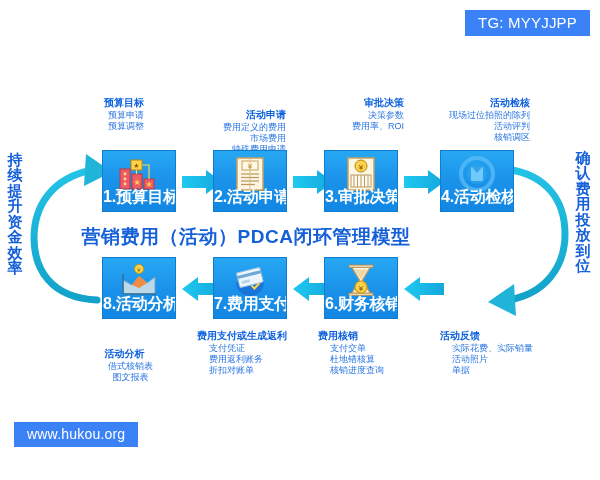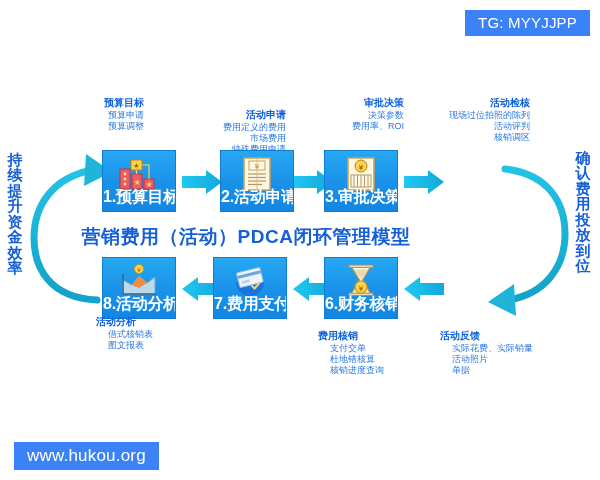--- a/index.html
+++ b/index.html
@@ -27,21 +27,21 @@
     position: absolute;
     background: #3b82f6;
     color: #ffffff;
     font-size: 15px;
     letter-spacing: 0.2px;
     padding: 5px 13px 6px 13px;
     white-space: nowrap;
     line-height: 1;
   }
   #wm-top { right: 10px; top: 10px; }
-  #wm-bottom { left: 14px; bottom: 10px; font-size: 17px; }
+  #wm-bottom { left: 14px; bottom: 33px; font-size: 14px; }
 
   
   #center-title {
     position: absolute;
     left: 0;
     top: 224px;
     width: 492px;
     text-align: center;
     color: #1560d8;
     font-size: 19px;
@@ -211,21 +211,21 @@
         <text x="19" y="28" font-size="8" fill="#ffd24d" text-anchor="middle" font-family="'Liberation Sans',sans-serif">★</text>
         <rect x="26" y="22" width="10" height="10" fill="#ef5b64" stroke="#b33a42" stroke-width="1"></rect>
         <text x="31" y="30" font-size="8" fill="#ffd24d" text-anchor="middle" font-family="'Liberation Sans',sans-serif">★</text>
         <path d="M18.5 13 L18.5 17" stroke="#ffd24d" stroke-width="1.2"></path>
         <path d="M24 8 L31 8 L31 22" stroke="#ffd24d" stroke-width="1.2" fill="none"></path>
       </svg>
     </div>
     <div class="step-label">1.预算目标</div>
   </div>
 
-  <div class="step" id="step-2" style="left:220px; top:150px;">
+  <div class="step" id="step-2" style="left:213px; top:150px;">
     <div class="icon-area">
       <svg width="34" height="36" viewBox="0 0 34 36">
         <rect x="4" y="2" width="26" height="32" fill="#fdf6e3" stroke="#c8a15a" stroke-width="1.5"></rect>
         <rect x="9" y="5" width="16" height="9" fill="#fff8e7" stroke="#c8a15a" stroke-width="1"></rect>
         <text x="17" y="12.5" font-size="8" fill="#b07c1d" text-anchor="middle" font-family="'Liberation Sans',sans-serif">¥</text>
         <line x1="8" y1="18" x2="26" y2="18" stroke="#b9985e" stroke-width="1.2"></line>
         <line x1="8" y1="21.5" x2="26" y2="21.5" stroke="#b9985e" stroke-width="1.2"></line>
         <line x1="8" y1="25" x2="26" y2="25" stroke="#b9985e" stroke-width="1.2"></line>
         <line x1="8" y1="28.5" x2="22" y2="28.5" stroke="#b9985e" stroke-width="1.2"></line>
         <line x1="17" y1="2" x2="17" y2="34" stroke="#d4b678" stroke-width="0.8"></line>
@@ -244,20 +244,31 @@
         <line x1="11" y1="19" x2="11" y2="31" stroke="#b9985e" stroke-width="1"></line>
         <line x1="14.5" y1="19" x2="14.5" y2="31" stroke="#b9985e" stroke-width="1"></line>
         <line x1="18" y1="19" x2="18" y2="31" stroke="#b9985e" stroke-width="1"></line>
         <line x1="21.5" y1="19" x2="21.5" y2="31" stroke="#b9985e" stroke-width="1"></line>
         <line x1="25" y1="19" x2="25" y2="31" stroke="#b9985e" stroke-width="1"></line>
       </svg>
     </div>
     <div class="step-label">3.审批决策</div>
   </div>
 
+  <div class="step" id="step-4" style="left:440px; top:150px;">
+    <div class="icon-area">
+      <svg width="38" height="38" viewBox="0 0 38 38">
+        <circle cx="19" cy="19" r="16" fill="none" stroke="#5bbdf5" stroke-width="4" opacity="0.75"></circle>
+        <circle cx="19" cy="19" r="10" fill="#2fa6ee" opacity="0.6"></circle>
+        <rect x="13" y="12" width="12" height="14" rx="1" fill="#7fd0fb" opacity="0.85"></rect>
+        <path d="M14 12 L19 18 L24 12" fill="#2f9fe6" opacity="0.9"></path>
+      </svg>
+    </div>
+    <div class="step-label">4.活动检核</div>
+  </div>
 
   <div class="step" id="step-8" style="left:102px; top:257px;">
     <div class="icon-area">
       <svg width="40" height="34" viewBox="0 0 40 34">
         <circle cx="20" cy="5" r="4.5" fill="#ffd24d" stroke="#c99a12" stroke-width="1"></circle>
         <text x="20" y="8" font-size="6" fill="#7a5300" text-anchor="middle" font-family="'Liberation Sans',sans-serif">¥</text>
         <polygon points="4,30 4,16 13,21 20,12 28,19 36,13 36,30" fill="#bcd9ea" stroke="#6fa8c9" stroke-width="1"></polygon>
         <polygon points="13,21 20,12 28,19 20,24" fill="#ef8b43"></polygon>
         <line x1="4" y1="10" x2="4" y2="30" stroke="#2e6e94" stroke-width="1.5"></line>
         <line x1="4" y1="30" x2="37" y2="30" stroke="#2e6e94" stroke-width="1.5"></line>
@@ -289,26 +300,32 @@
         <path d="M8 4.5 L26 4.5 L18.5 17 L26 30 L8 30 L15.5 17 Z" fill="#fdf6e3" stroke="#c09a5c" stroke-width="1.2"></path>
         <path d="M10 6.5 L24 6.5 L17 16 Z" fill="#f0d9a8"></path>
         <circle cx="17" cy="24" r="6" fill="#ffd24d" stroke="#c99a12" stroke-width="1.2"></circle>
         <text x="17" y="27.5" font-size="8" fill="#7a5300" text-anchor="middle" font-family="'Liberation Sans',sans-serif">¥</text>
       </svg>
     </div>
     <div class="step-label">6.财务核销</div>
   </div>
 
 
-  <div class="note note-bottom indent" id="note-bottom-1" style="left:96px; top:316px;">
+  <div class="note note-bottom indent" id="note-bottom-1" style="left:96px; top:348px;text-align:center;">
     <span class="note-title">活动分析</span>
     <span class="note-line">借式核销表</span>
     <span class="note-line">图文报表</span>
   </div>
 
+  <div class="note note-bottom indent" id="note-bottom-2" style="left:197px; top:330px;">
+    <span class="note-title">费用支付或生成返利</span>
+    <span class="note-line">支付凭证</span>
+    <span class="note-line">费用返利账务</span>
+    <span class="note-line">折扣对账单</span>
+  </div>
 
   <div class="note note-bottom indent" id="note-bottom-3" style="left:318px; top:330px;">
     <span class="note-title">费用核销</span>
     <span class="note-line">支付交单</span>
     <span class="note-line">杜地错核算</span>
     <span class="note-line">核销进度查询</span>
   </div>
 
   <div class="note note-bottom indent" id="note-bottom-4" style="left:428px; top:330px;margin-left:12px;">
     <span class="note-title">活动反馈</span>

